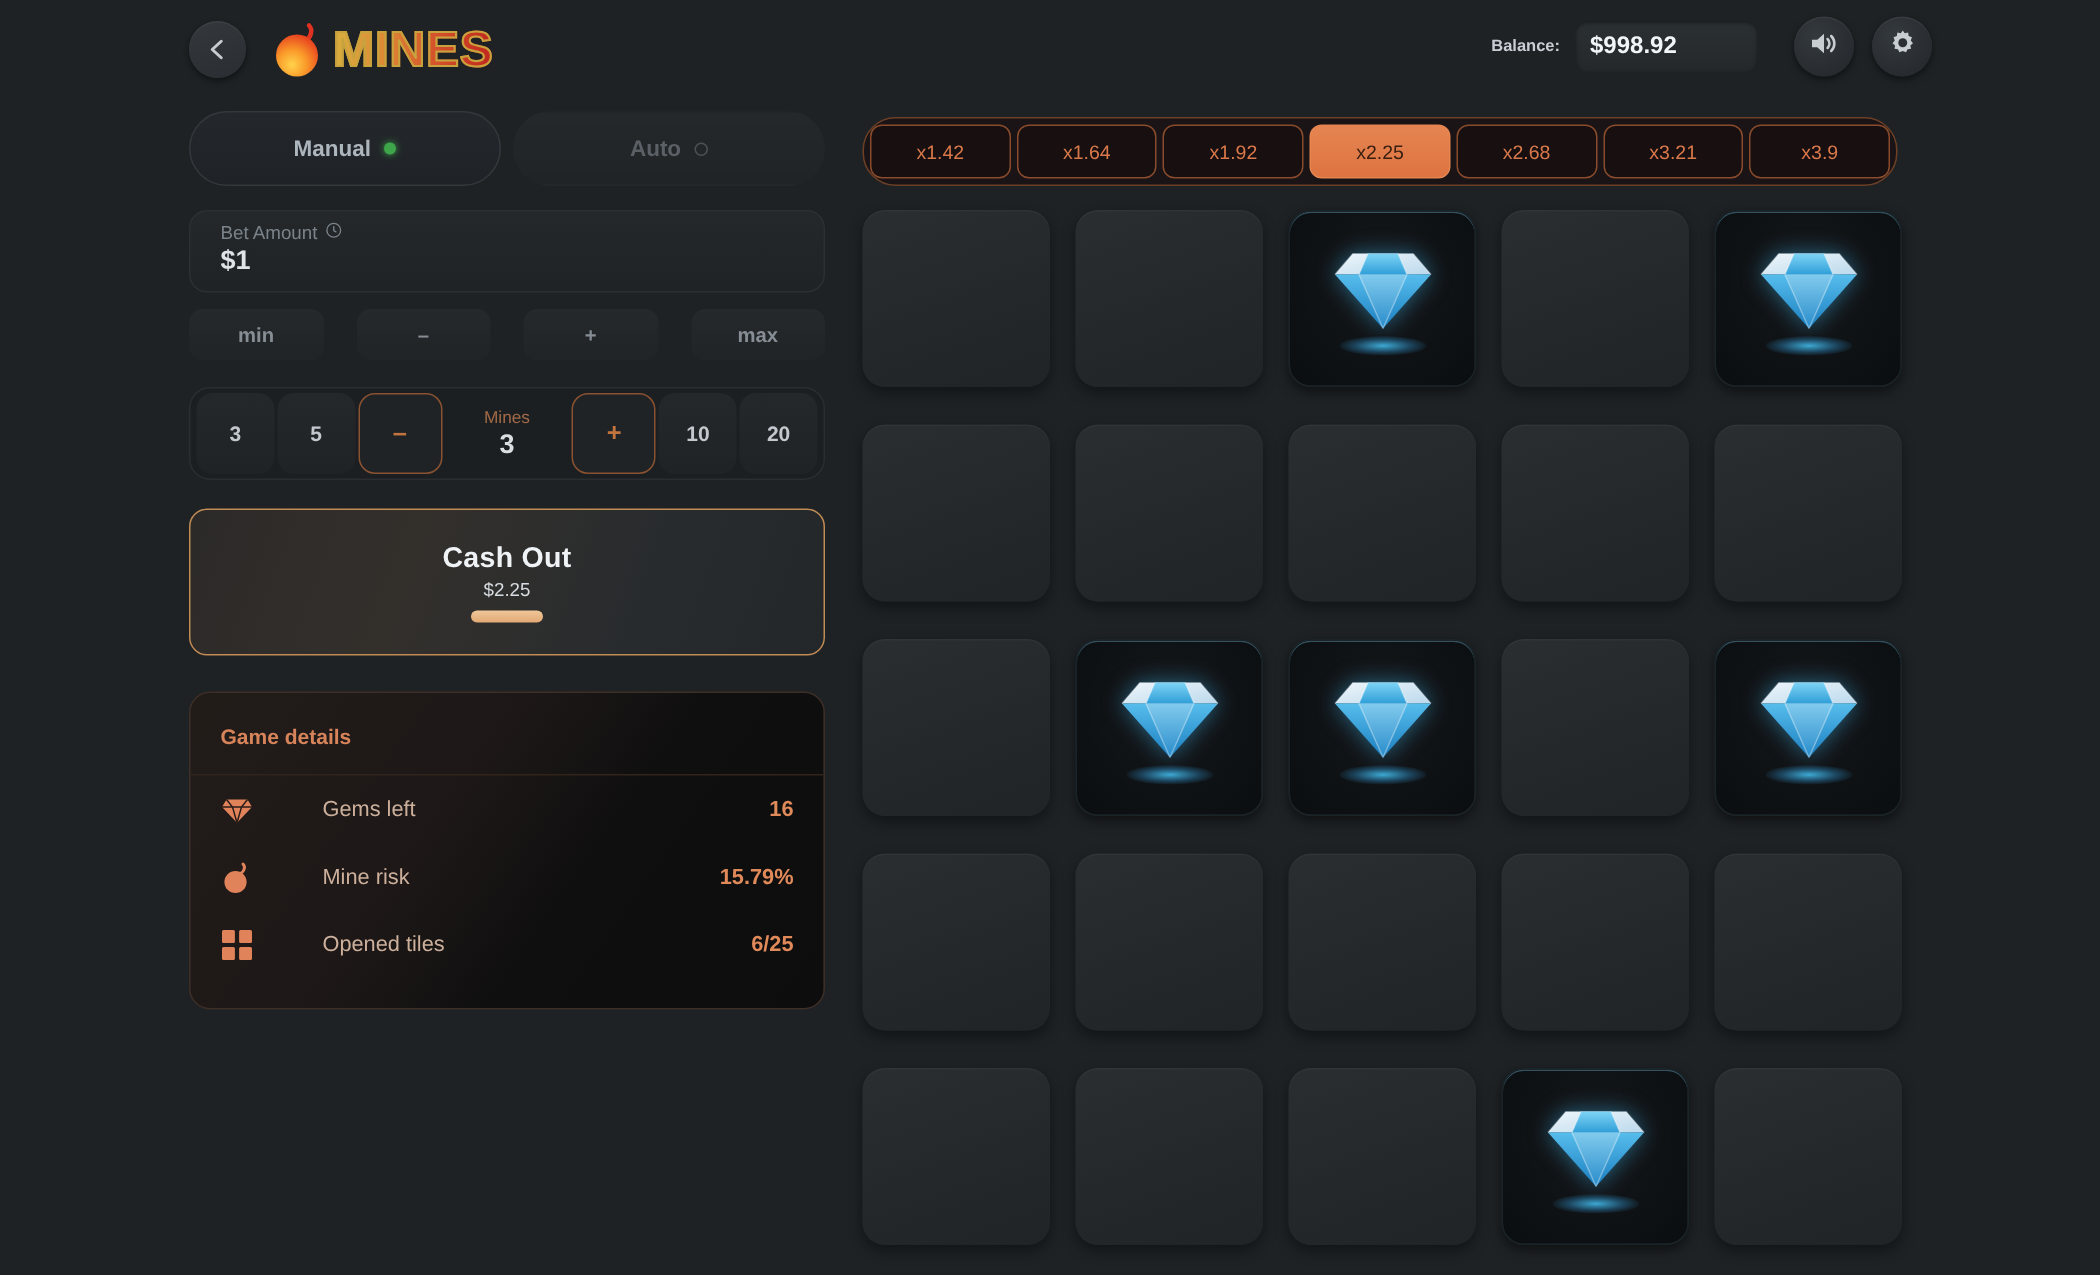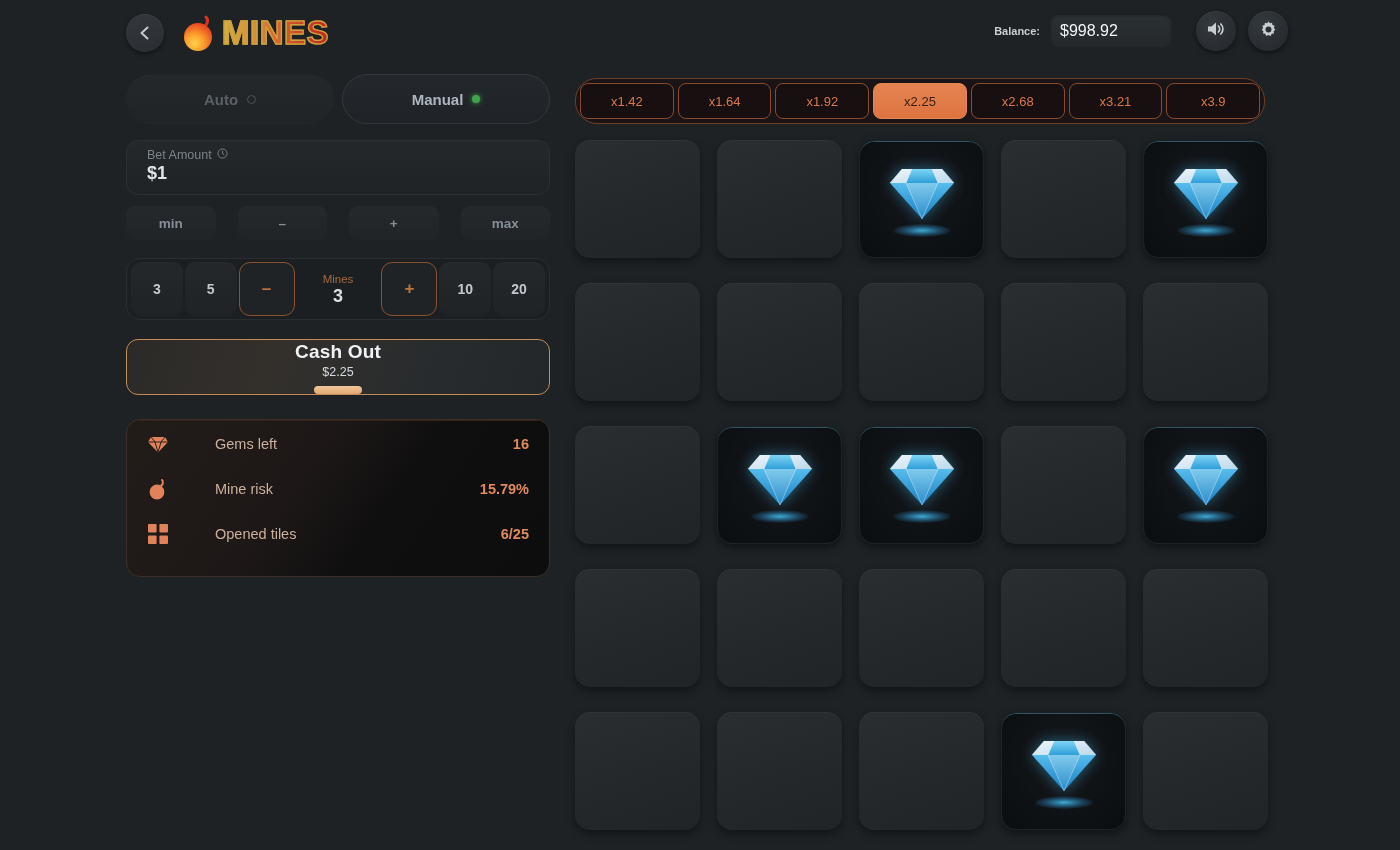--- a/index.html
+++ b/index.html
@@ -43,21 +43,21 @@
     position: absolute; right: 228px; top: 14px;
     display: flex; align-items: center; gap: 10px;
   }
   .balance-label { color: #c9ced4; font-size: 11px; font-weight: bold; }
   .balance-box {
     width: 122px; height: 34px; border-radius: 8px;
     background: linear-gradient(180deg,#2b3033 0%,#24282b 100%);
     box-shadow: inset 0 1px 3px rgba(0,0,0,.5);
     display: flex; align-items: center; padding-left: 10px;
   }
-  .balance-value { color: #f2f5f8; font-size: 16px; font-weight: normal; }
+  .balance-value { color: #f2f5f8; font-size: 16px; font-weight: bold; }
 
   .round-btn {
     position: absolute; top: 11px;
     width: 40px; height: 40px; border-radius: 50%;
     background: radial-gradient(circle at 38% 32%, #34393d 0%, #282c30 70%, #22262a 100%);
     box-shadow: 0 2px 5px rgba(0,0,0,.5), inset 0 1px 0 rgba(255,255,255,.05);
     display: flex; align-items: center; justify-content: center; cursor: pointer;
   }
   .sound-btn { right: 164px; }
   .gear-btn  { right: 112px; }
@@ -119,21 +119,21 @@
     flex: 0 0 56px; font-size: 17px;
   }
   .mines-display {
     flex: 1.6; display: flex; flex-direction: column;
     align-items: center; justify-content: center; background: transparent; margin: 0 1px;
   }
   .mines-display .cap { font-size: 11.5px; color: #a36a45; line-height: 14px; }
   .mines-display .num { font-size: 18px; font-weight: bold; color: #d9dee3; line-height: 20px; }
 
   .cashout {
-    margin-top: 19px; height: 56px; border-radius: 12px;
+    margin-top: 19px; height: 98px; border-radius: 12px;
     border: 1px solid #c08b55;
     background: linear-gradient(110deg,#2c2a28 0%,#33302c 35%,#272b2e 75%,#23272a 100%);
     display: flex; flex-direction: column; align-items: center; justify-content: center;
     cursor: pointer; position: relative;
   }
   .cashout .title { font-size: 19px; font-weight: bold; color: #f0f3f6; letter-spacing: .2px; }
   .cashout .sub { font-size: 12.5px; color: #d7dce1; margin-top: 2px; }
   .cashout .pill {
     width: 48px; height: 8px; border-radius: 5px; margin-top: 7px;
     background: linear-gradient(180deg,#f0c79a 0%,#e2a974 100%);
@@ -258,27 +258,27 @@
           <path fill="#c8cdd2" d="M12 2.6l1.5 2.2 2.6-.6.4 2.6 2.5 1-.9 2.5 1.7 2-2 1.7.5 2.6-2.6.3-1.2 2.4-2.5-1-2.5 1-1.2-2.4-2.6-.3.5-2.6-2-1.7 1.7-2-.9-2.5 2.5-1 .4-2.6 2.6.6z"></path>
           <circle cx="12" cy="12" r="3.4" fill="#2b2f33"></circle>
         </svg>
       </span>
     </div>
   </div>
 
   <div class="left">
 
     <div class="tabs">
+      <div class="tab active">
+        <span>Manual</span>
+        <span class="dot-green"></span>
+      </div>
       <div class="tab inactive">
         <span>Auto</span>
         <span class="dot-grey"></span>
-      </div>
-      <div class="tab active">
-        <span>Manual</span>
-        <span class="dot-green"></span>
       </div>
     </div>
 
     <div class="bet-box">
       <div class="bet-label">
         <span>Bet Amount</span>
         <span>
           <svg width="11" height="11" viewBox="0 0 12 12">
               <circle cx="6" cy="6" r="5" fill="none" stroke="#7b838a" stroke-width="1"></circle>
               <path d="M6 3.4 V6.2 L7.6 7.2" fill="none" stroke="#7b838a" stroke-width="1" stroke-linecap="round"></path>
@@ -308,20 +308,21 @@
       <div class="mines-cell">20</div>
     </div>
 
     <div class="cashout">
       <span class="title">Cash Out</span>
       <span class="sub">$2.25</span>
       <span class="pill"></span>
     </div>
 
     <div class="details">
+      <div class="details-title">Game details</div>
       <div class="details-sep"></div>
 
       <div class="detail-row">
         <span class="detail-icon">
           <svg width="22" height="20" viewBox="0 0 22 20">
               <path d="M4 3 H18 L21 8 L11 18.5 L1 8 Z" fill="#e0835a"></path>
               <path d="M1 8 H21 M4 3 L8 8 L11 18.5 L14 8 L18 3" fill="none" stroke="#2a1d18" stroke-width="1"></path>
             </svg>
         </span>
         <span class="detail-label">Gems left</span>

